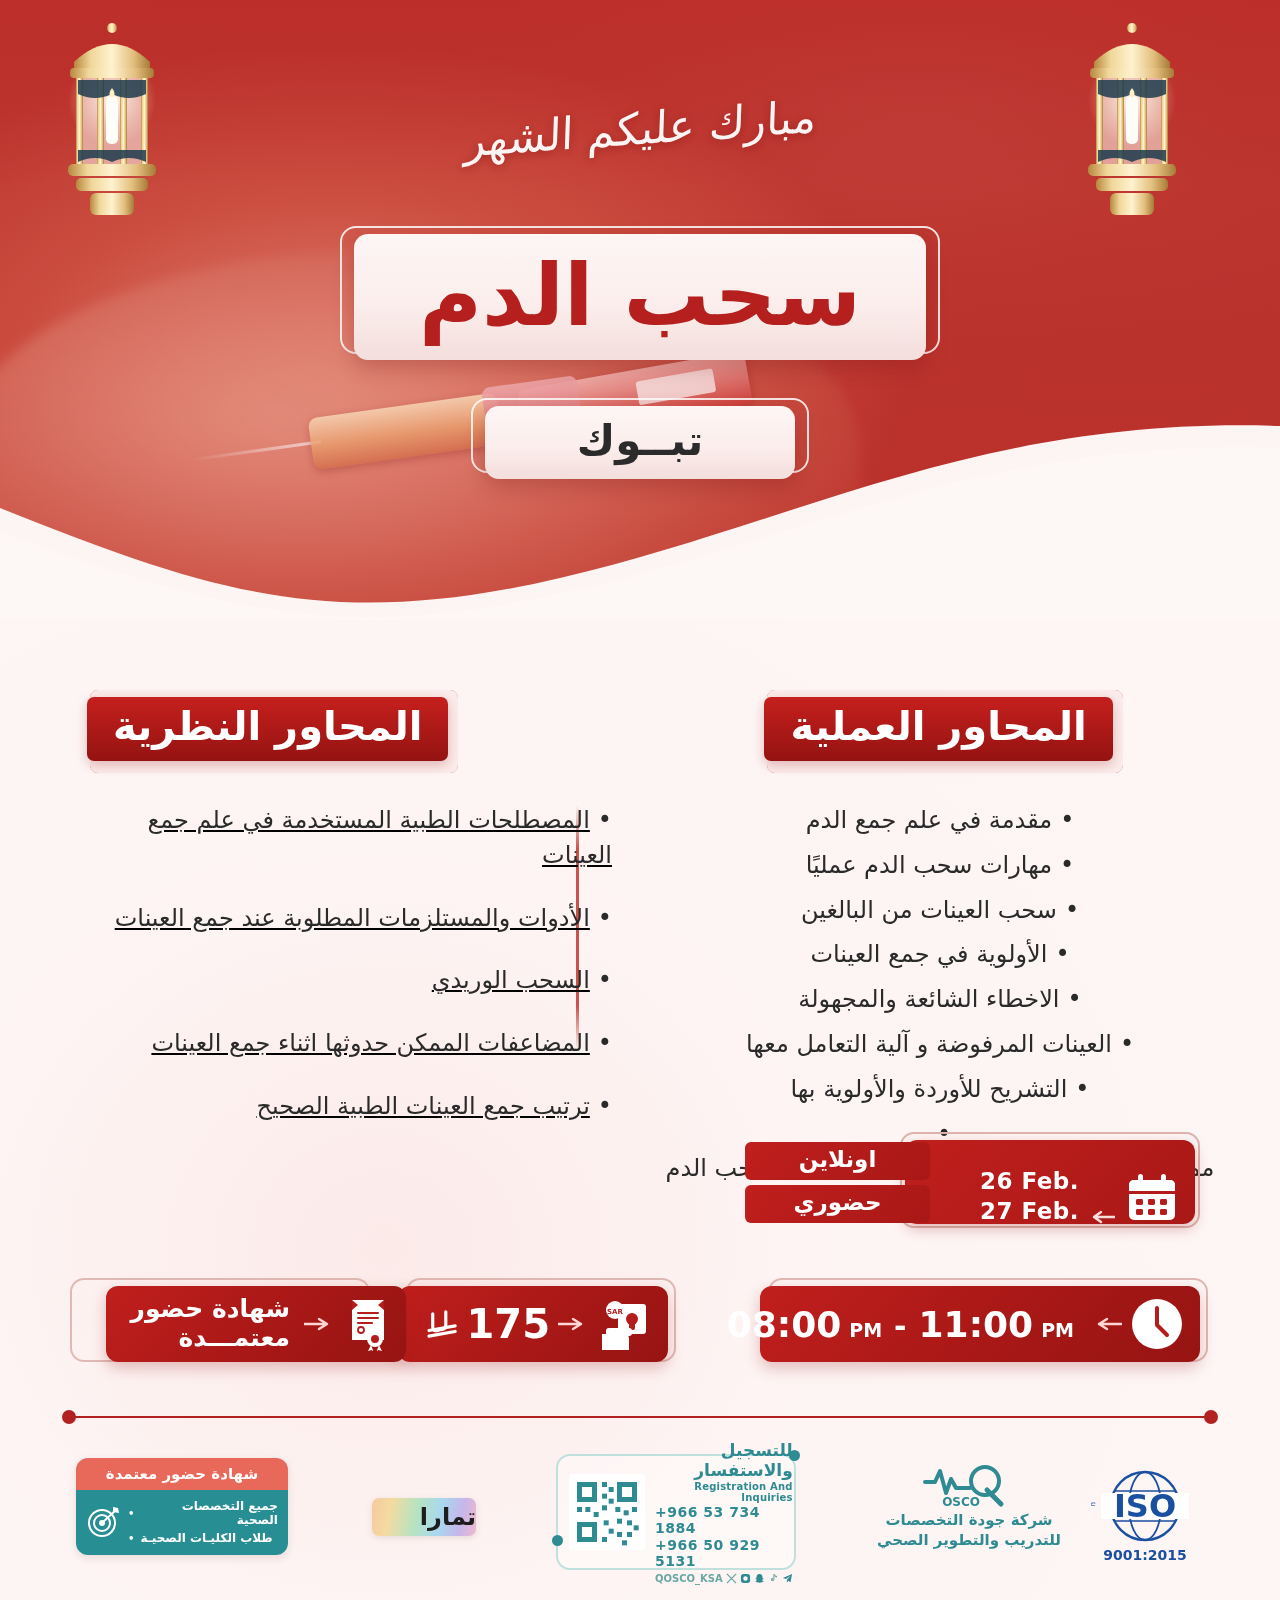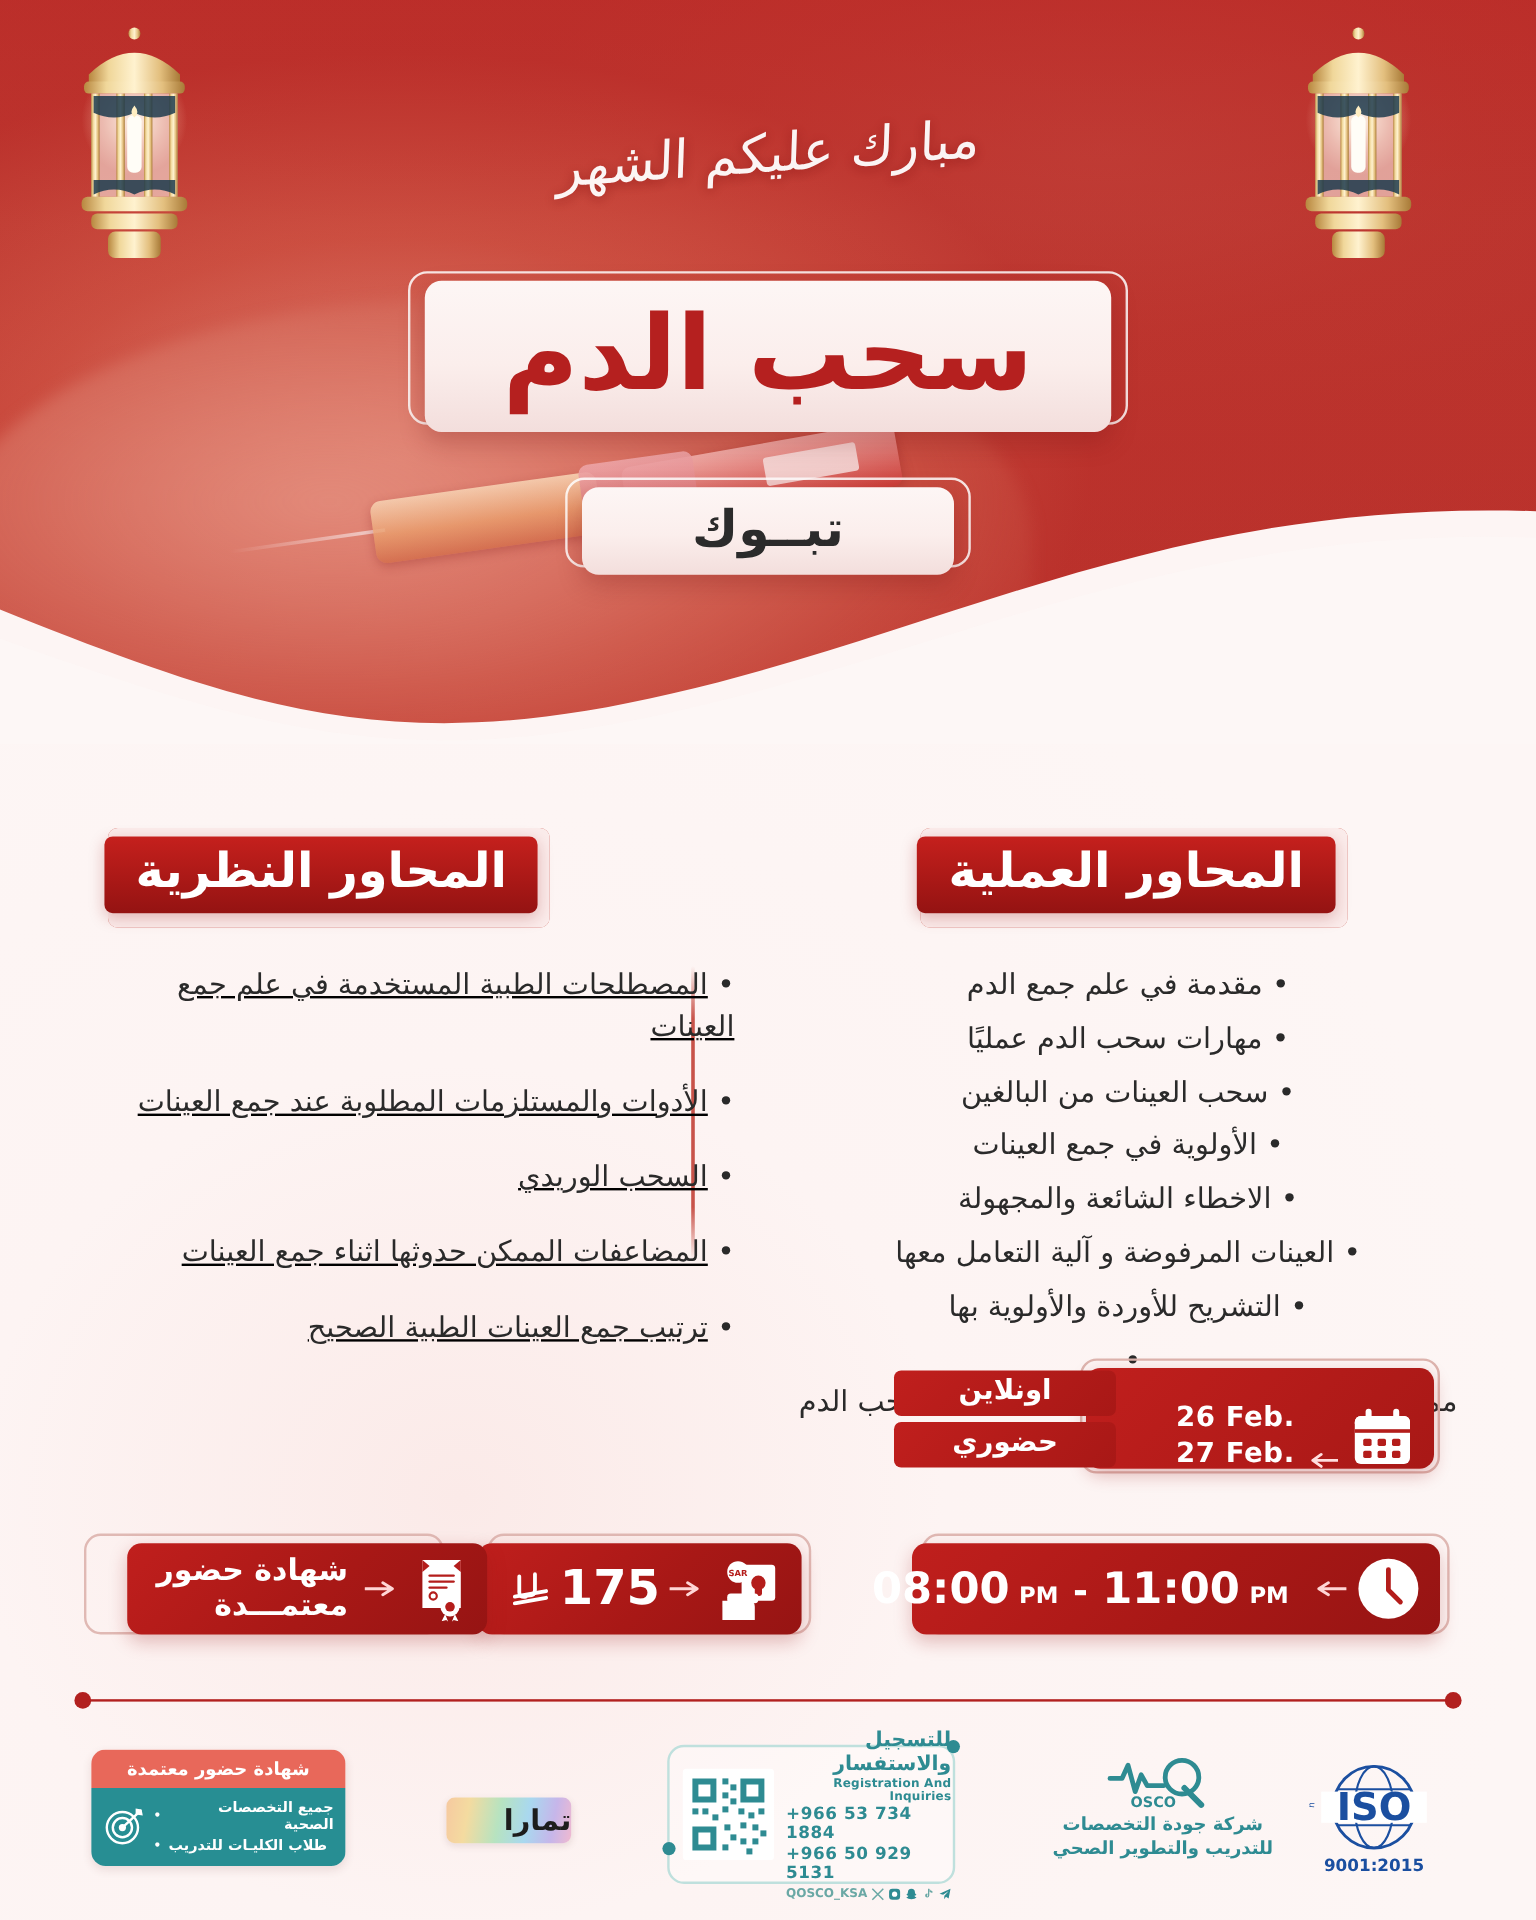--- a/index.html
+++ b/index.html
@@ -756,21 +756,21 @@
           <path d="M16 18 L31 4" stroke="#fff" stroke-width="2" stroke-linecap="round"></path>
           <path d="M27 2 l5 1 l1 5 l-6 -1 z" fill="#fff"></path>
         </svg>
         <div class="audience-lines">
           <div class="audience-line">
               <span class="b">•</span>
               <span>جميع التخصصات الصحية</span>
             </div>
           <div class="audience-line">
               <span class="b">•</span>
-              <span>طلاب الكليـات للتدريب</span>
+              <span>طلاب الكليـات الصحيـة</span>
             </div>
         </div>
       </div>
     </div>
 
     <div class="tamara-logo">
       <span class="tamara-text">تمارا</span>
     </div>
 
     <div class="contact-card">

